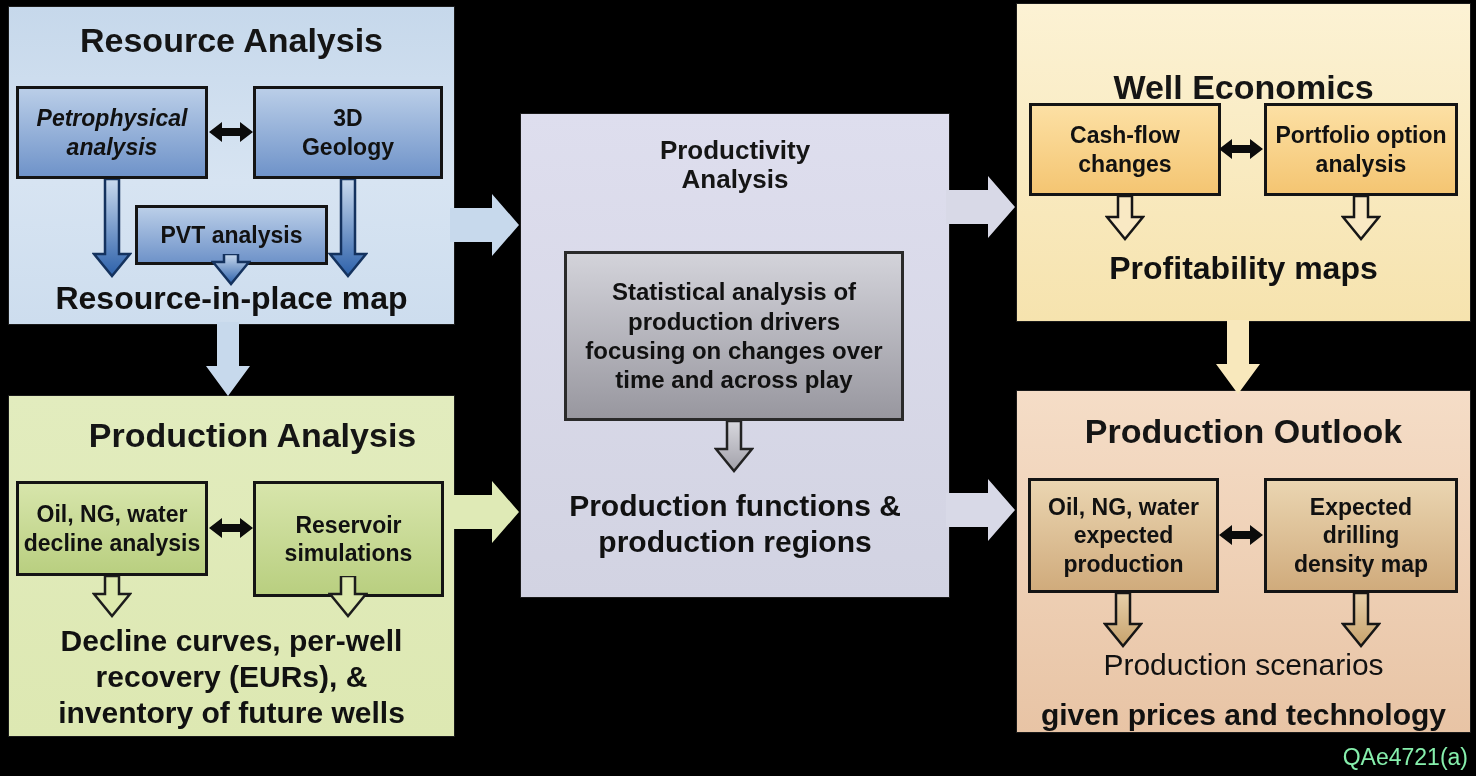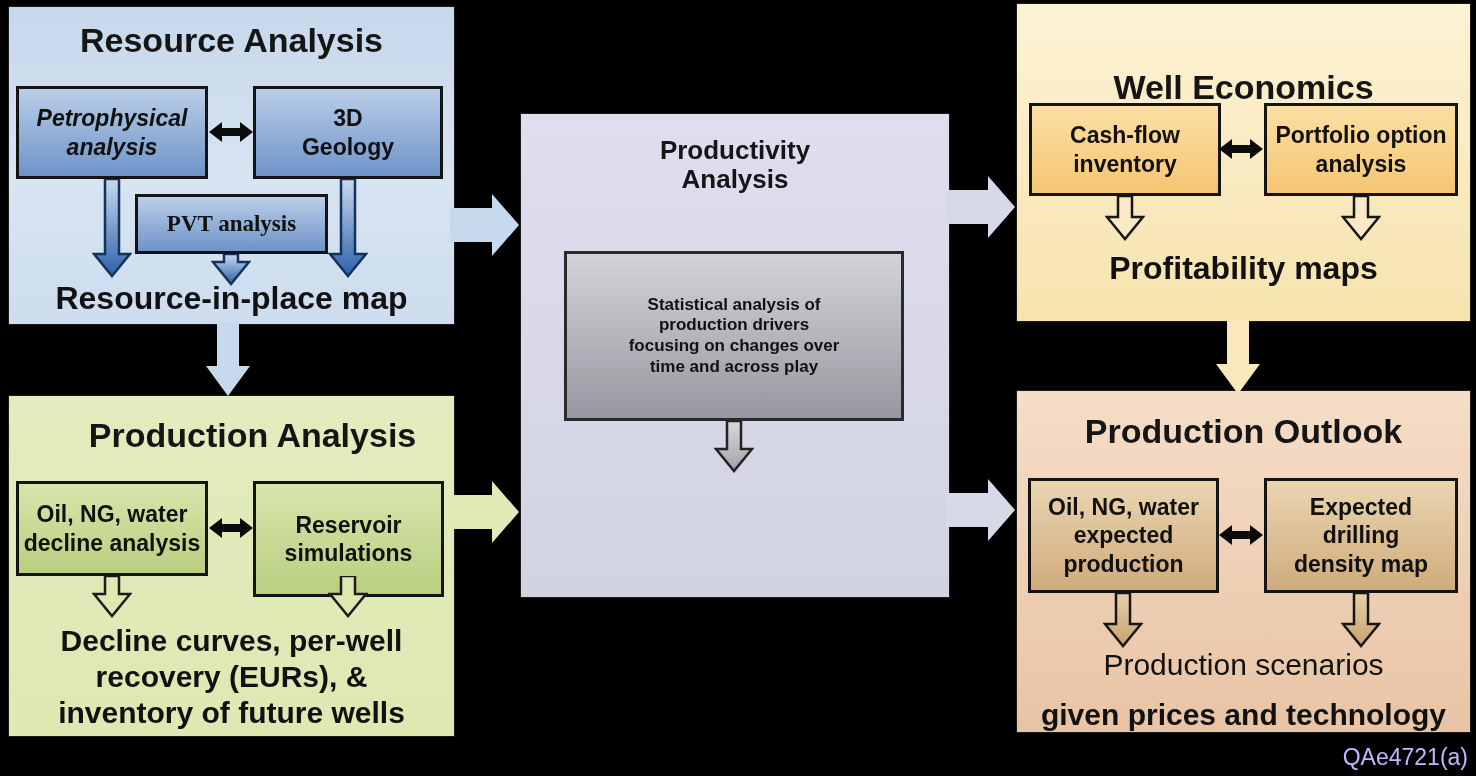--- a/index.html
+++ b/index.html
@@ -18,21 +18,21 @@
         display:flex;align-items:center;justify-content:center;text-align:center;
         font-weight:bold;font-size:23px;line-height:1.22;white-space:pre-line;color:#111;}
   .node-blue{background:linear-gradient(180deg,#bacee8,#6f93c9);}
   .node-green{background:linear-gradient(180deg,#d7e5ab,#b9cf80);}
   .node-gray{background:linear-gradient(180deg,#d3d3da,#98979f);border-color:#2a2a2a;}
   .node-orange{background:linear-gradient(180deg,#fce0a4,#f4c572);}
   .node-tan{background:linear-gradient(180deg,#ead5b1,#d0ab7c);}
   .output{position:absolute;left:0;right:0;text-align:center;font-weight:bold;
           font-size:30px;line-height:1.2;white-space:pre-line;color:#111;}
   .output-regular{font-weight:normal;}
-  .footer-label{position:absolute;font-size:23px;color:#c4b5fd;margin-left:8px;}
+  .footer-label{position:absolute;font-size:23px;color:#86efac;margin-left:8px;}
 </style>
 </head>
 <body>
 
 <div id="canvas">
 
   <svg width="0" height="0" style="position:absolute">
     <defs>
       <linearGradient id="gBlueArrow" x1="0" y1="0" x2="0" y2="1">
         <stop offset="0" stop-color="#c9daee"></stop>
@@ -51,21 +51,21 @@
 
   <div class="panel p-resource" style="left:8px;top:6px;width:447px;height:319px;">
     <div class="panel-title" style="top:14px;">Resource Analysis</div>
     <div class="node node-blue" style="left:7px;top:79px;width:192px;height:93px;font-style:italic;">Petrophysical
 analysis</div>
     <div class="node node-blue" style="left:244px;top:79px;width:190px;height:93px;">3D
 Geology</div>
     <svg class="abs" style="left:199px;top:112px;" width="46" height="26">
       <polygon points="1,13 14,3 14,9 32,9 32,3 45,13 32,23 32,17 14,17 14,23" fill="#0b0b0b"></polygon>
     </svg>
-    <div class="node node-blue" style="left:126px;top:187px;width:193px;height:60px;font-family:Liberation Serif, serif;">PVT analysis</div>
+    <div class="node node-blue" style="left:126px;top:198px;width:193px;height:60px;">PVT analysis</div>
     <svg class="abs" style="left:83px;top:172px;" width="40" height="99">
       <polygon points="13,0 13,75 2,75 20,97 38,75 27,75 27,0" fill="url(#gBlueArrow)" stroke="#14325e" stroke-width="2.5"></polygon>
     </svg>
     <svg class="abs" style="left:202px;top:247px;" width="40" height="32">
       <polygon points="13,0 13,8 2,8 20,30 38,8 27,8 27,0" fill="url(#gBlueArrow)" stroke="#14325e" stroke-width="2.5"></polygon>
     </svg>
     <svg class="abs" style="left:319px;top:172px;" width="40" height="99">
       <polygon points="13,0 13,75 2,75 20,97 38,75 27,75 27,0" fill="url(#gBlueArrow)" stroke="#14325e" stroke-width="2.5"></polygon>
     </svg>
     <div class="output" style="top:272px;font-size:32px;">Resource-in-place map</div>
@@ -87,33 +87,35 @@
       <polygon points="13,0 13,18 2,18 20,40 38,18 27,18 27,0" fill="#dde9ae" stroke="#1c1c1c" stroke-width="2.5"></polygon>
     </svg>
     <div class="output" style="top:227px;">Decline curves, per-well
 recovery (EURs), &amp;
 inventory of future wells</div>
   </div>
 
   <div class="panel p-productivity" style="left:520px;top:113px;width:430px;height:485px;">
     <div class="panel-title" style="top:22px;font-size:26px;">Productivity
 Analysis</div>
-    <div class="node node-gray" style="left:43px;top:137px;width:340px;height:170px;font-size:17px;">Statistical analysis of
+    <div class="node node-gray" style="left:43px;top:137px;width:340px;height:170px;font-size:24px;">Statistical analysis of
 production drivers
 focusing on changes over
 time and across play</div>
     <svg class="abs" style="left:193px;top:307px;" width="40" height="52">
       <polygon points="13,0 13,28 2,28 20,50 38,28 27,28 27,0" fill="url(#gGrayArrow)" stroke="#222" stroke-width="2.5"></polygon>
     </svg>
+    <div class="output" style="top:374px;">Production functions &amp;
+production regions</div>
   </div>
 
   <div class="panel p-welleco" style="left:1016px;top:3px;width:455px;height:319px;">
     <div class="panel-title" style="top:20px;margin-top:44px;">Well Economics</div>
     <div class="node node-orange" style="left:12px;top:99px;width:192px;height:93px;">Cash-flow
-inventory</div>
+changes</div>
     <div class="node node-orange" style="left:247px;top:99px;width:194px;height:93px;">Portfolio option
 analysis</div>
     <svg class="abs" style="left:201px;top:132px;" width="46" height="26">
       <polygon points="1,13 14,3 14,9 32,9 32,3 45,13 32,23 32,17 14,17 14,23" fill="#0b0b0b"></polygon>
     </svg>
     <svg class="abs" style="left:88px;top:192px;" width="40" height="45">
       <polygon points="13,0 13,21 2,21 20,43 38,21 27,21 27,0" fill="#f9e9c4" stroke="#161616" stroke-width="2.5"></polygon>
     </svg>
     <svg class="abs" style="left:324px;top:192px;" width="40" height="45">
       <polygon points="13,0 13,21 2,21 20,43 38,21 27,21 27,0" fill="#f9e9c4" stroke="#161616" stroke-width="2.5"></polygon>

